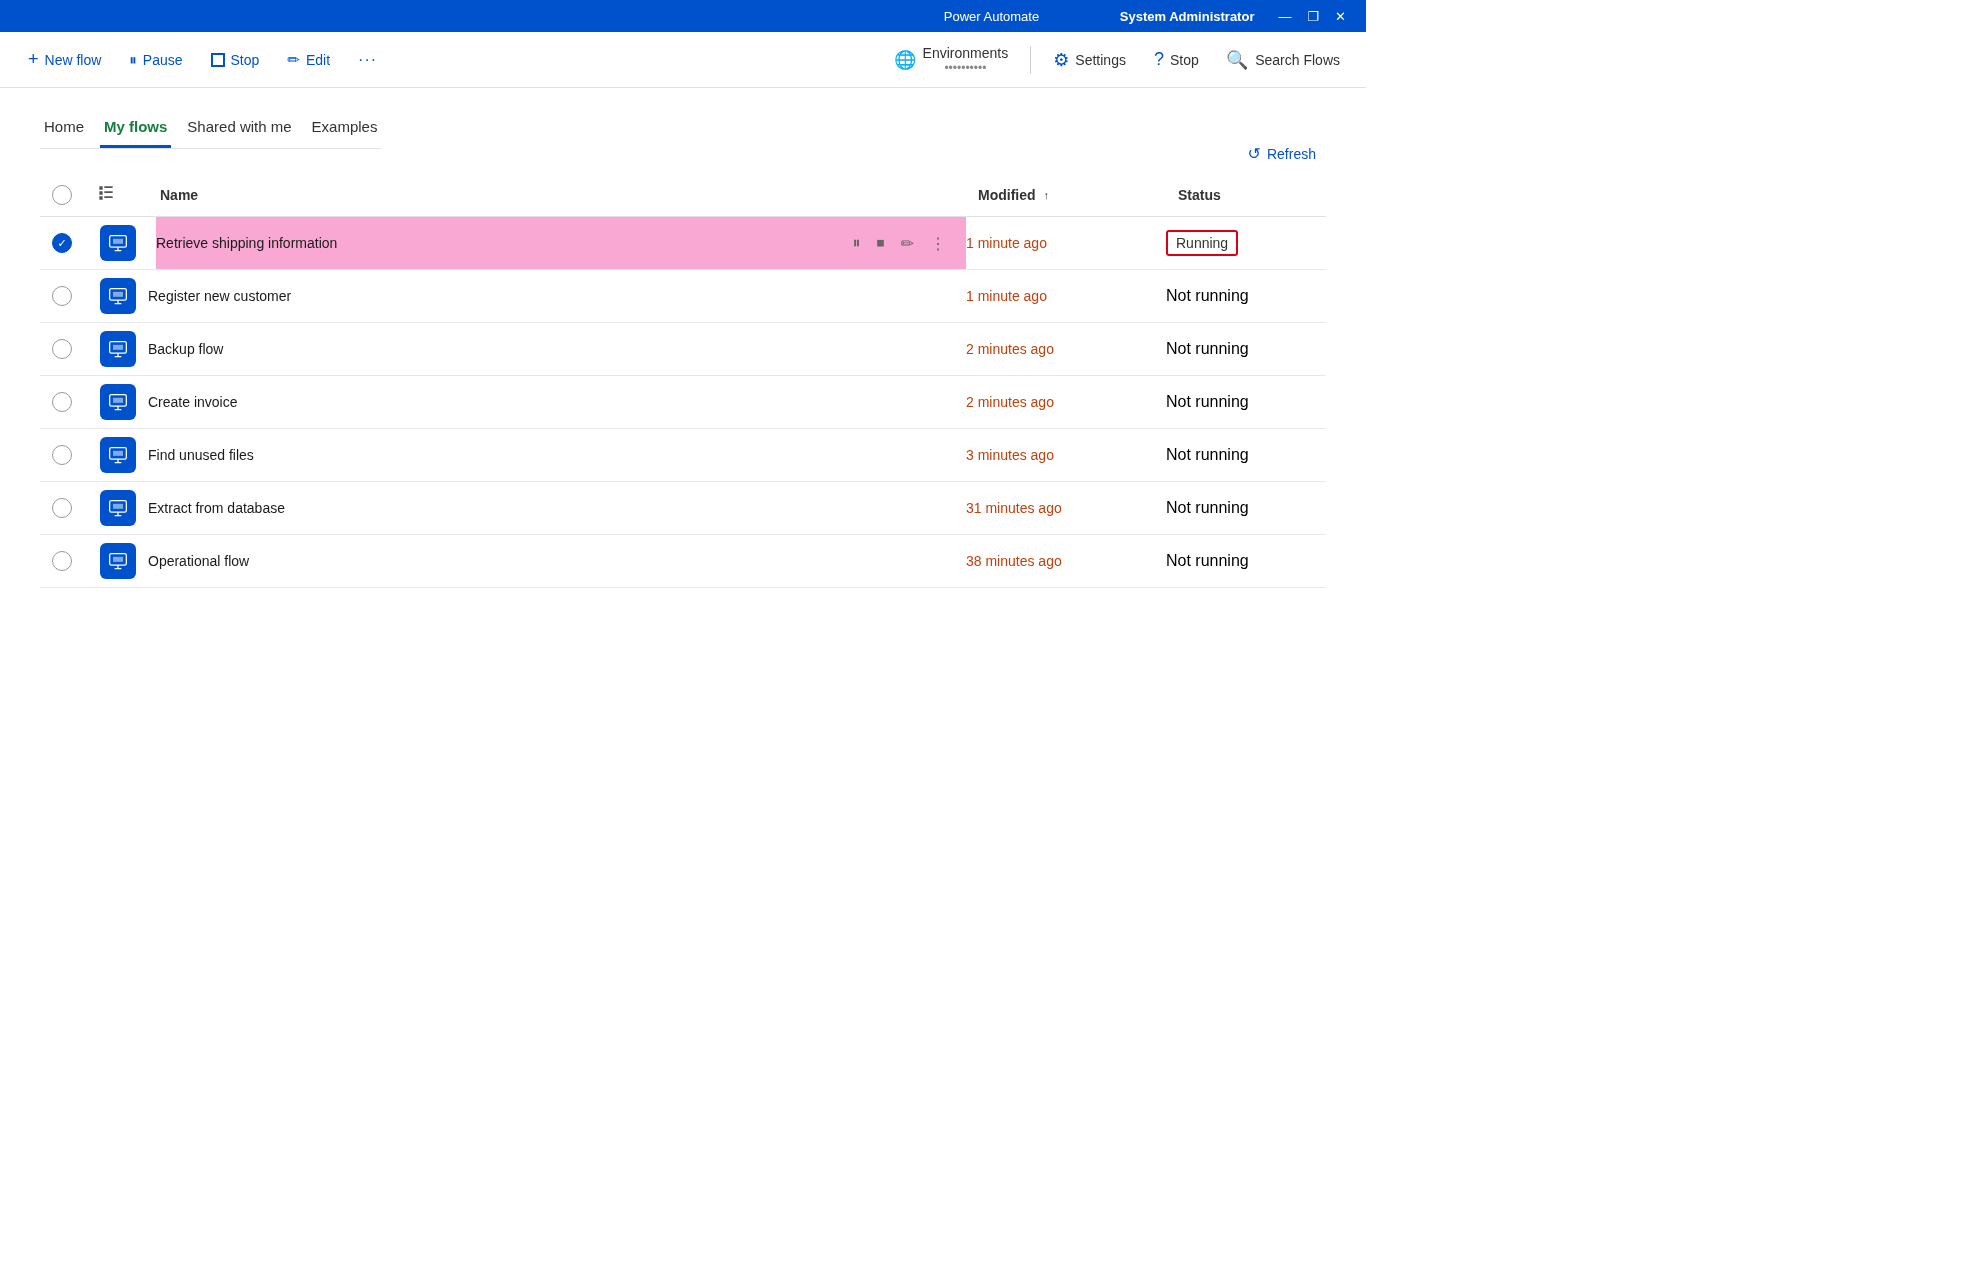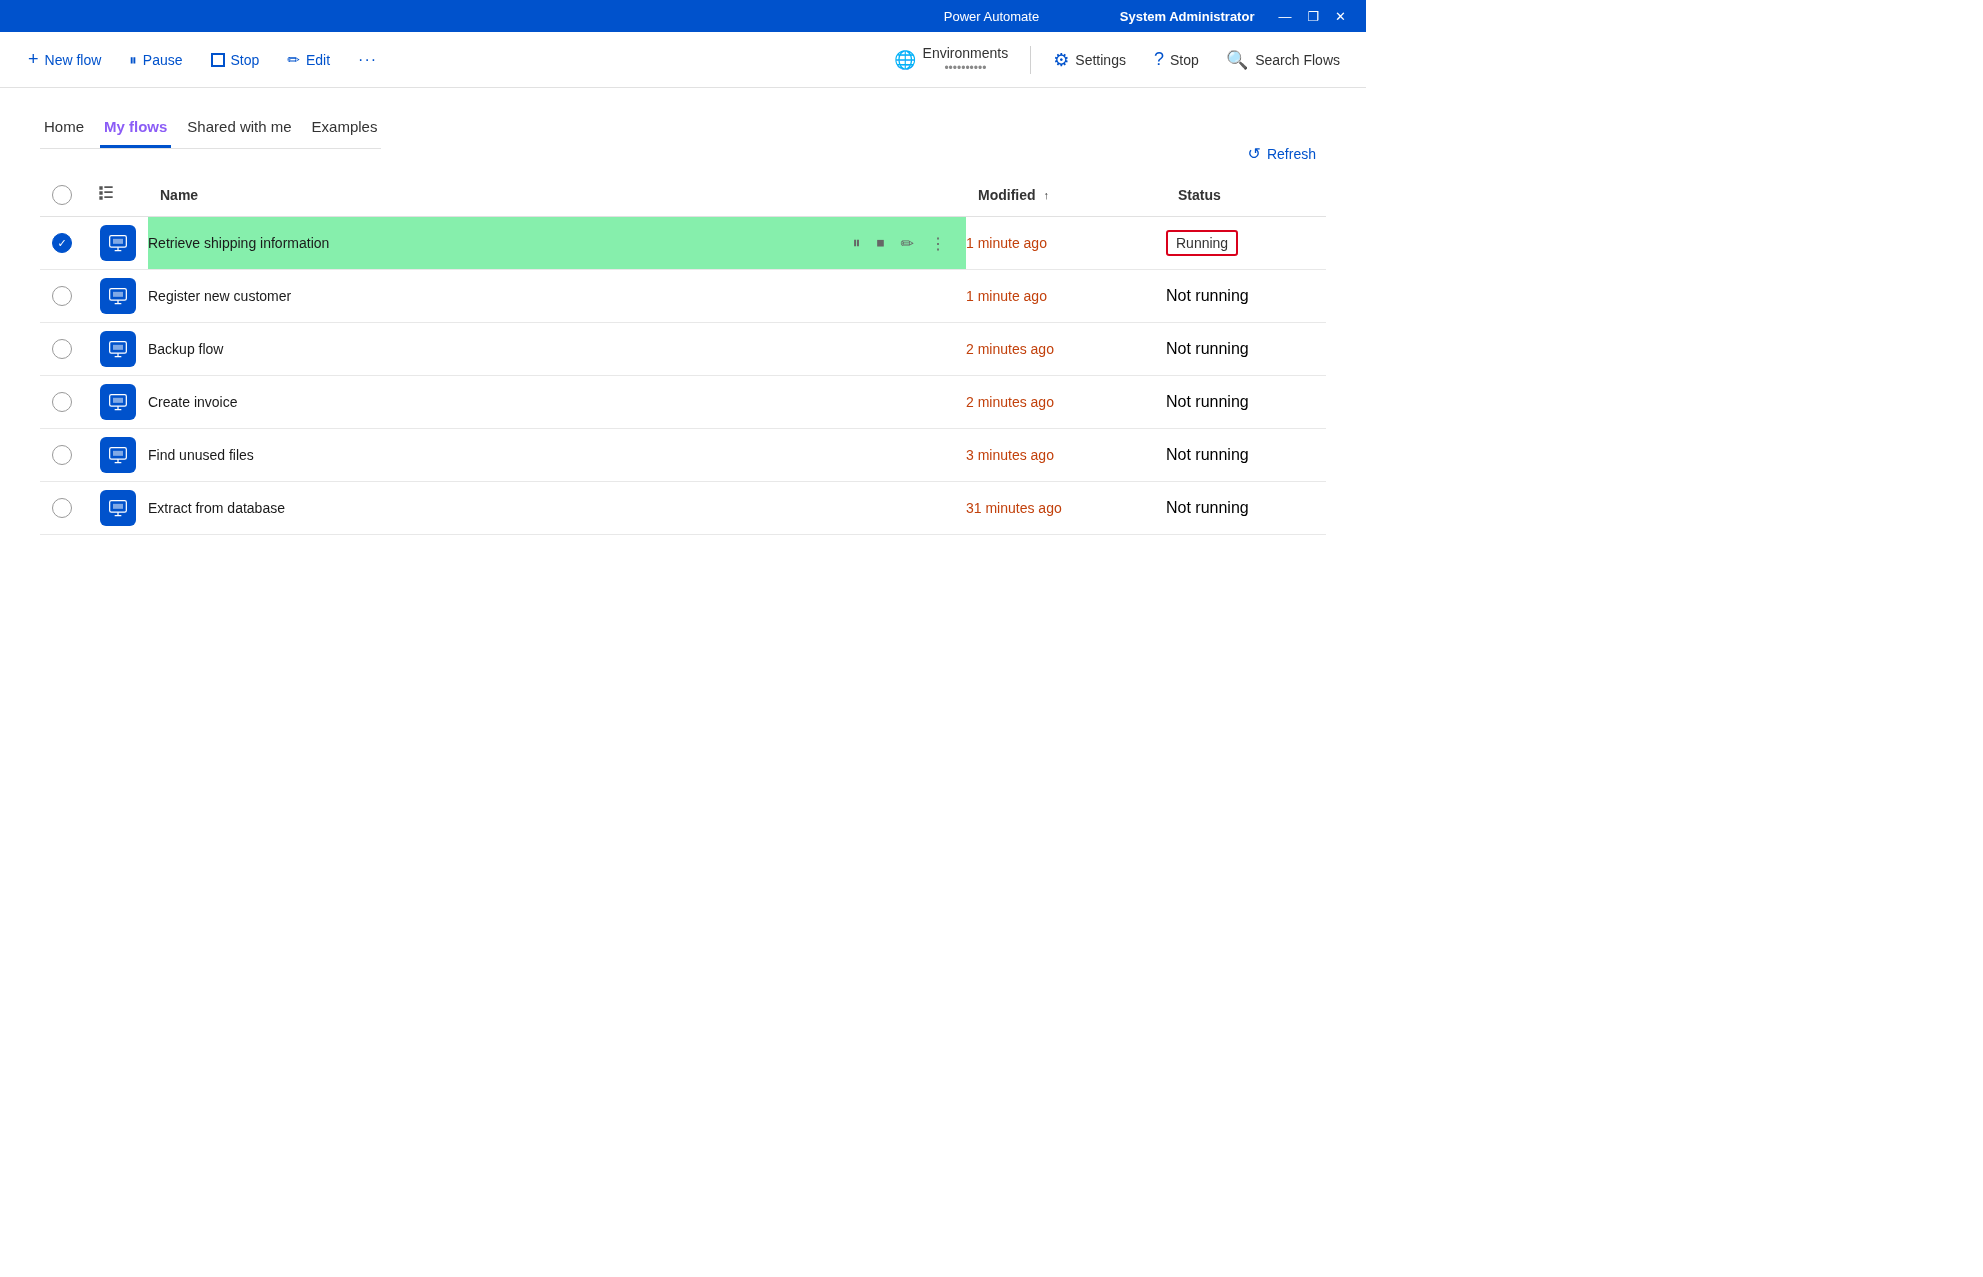--- a/index.html
+++ b/index.html
@@ -99,21 +99,21 @@
       cursor: pointer;
       color: #333;
       border-bottom: 3px solid transparent;
       text-decoration: none;
       background: none;
       border-left: none;
       border-right: none;
       border-top: none;
     }
     .nav-tab.active {
-      color: #8b5cf6;
+      color: #15803d;
       font-weight: 700;
       border-bottom: 3px solid #0052cc;
     }
     .refresh-btn {
       display: flex;
       align-items: center;
       gap: 6px;
       padding: 6px 10px;
       background: none;
       border: none;
@@ -226,21 +226,21 @@
 
     
     .flows-table tbody tr td {
       padding: 0;
     }
     .row-inner {
       display: flex;
       align-items: center;
       min-height: 52px;
     }
-    .row-inner.selected { background: #86efac; }
+    .row-inner.selected { background: #f9a8d4; margin-left: 8px; }
 
     .sort-arrow {
       display: inline-block;
       margin-left: 4px;
       font-size: 11px;
       color: #333;
     }
 
     .divider { width: 1px; height: 28px; background: #d0d0d0; margin: 0 4px; }
   </style>
@@ -523,15 +523,43 @@
 
       </div>
     </td>
     <td style="width:200px;">
       <span class="flow-modified">31 minutes ago</span>
     </td>
     <td style="width:160px;">
       <span>Not running</span>
     </td>
   </tr>
+        <tr>
+    <td style="width:36px;padding-left:12px;">
+      <div class="check-circle "></div>
+    </td>
+    <td style="width:52px;">
+      <div style="display:flex;align-items:center;padding: 8px 0 8px 8px;">
+        <div class="flow-icon-box">
+          <svg width="20" height="20" viewBox="0 0 24 24" fill="white">
+                  <rect x="2" y="3" width="20" height="14" rx="2" stroke="white" stroke-width="1.5" fill="none"></rect>
+                  <path d="M8 21h8M12 17v4" stroke="white" stroke-width="1.5"></path>
+                  <path d="M6 7h12v6H6z" fill="white" fill-opacity="0.5"></path>
+                </svg>
+        </div>
+      </div>
+    </td>
+    <td>
+      <div class="row-inner " style="display:flex;align-items:center;min-height:52px;">
+        <span class="flow-name">Operational flow</span>
+
+      </div>
+    </td>
+    <td style="width:200px;">
+      <span class="flow-modified">38 minutes ago</span>
+    </td>
+    <td style="width:160px;">
+      <span>Not running</span>
+    </td>
+  </tr>
       </tbody>
   </table>
 </div>
 
 </body></html>

